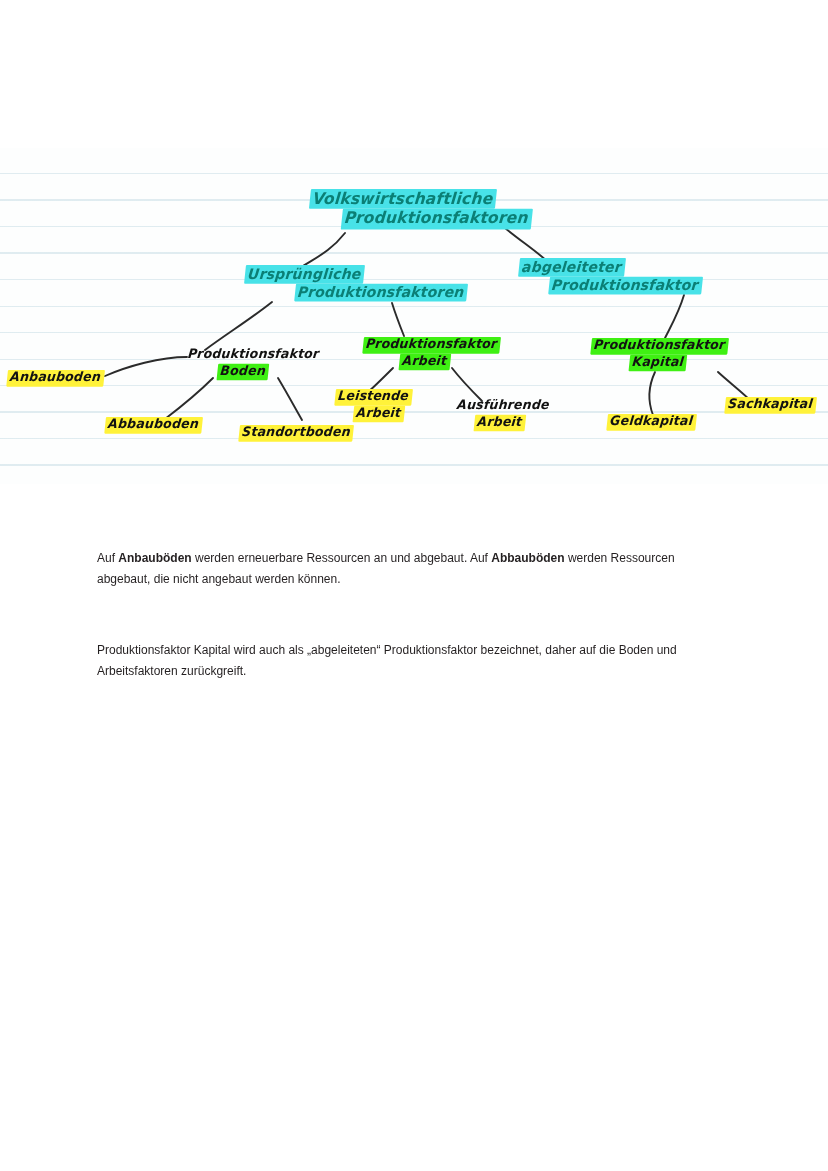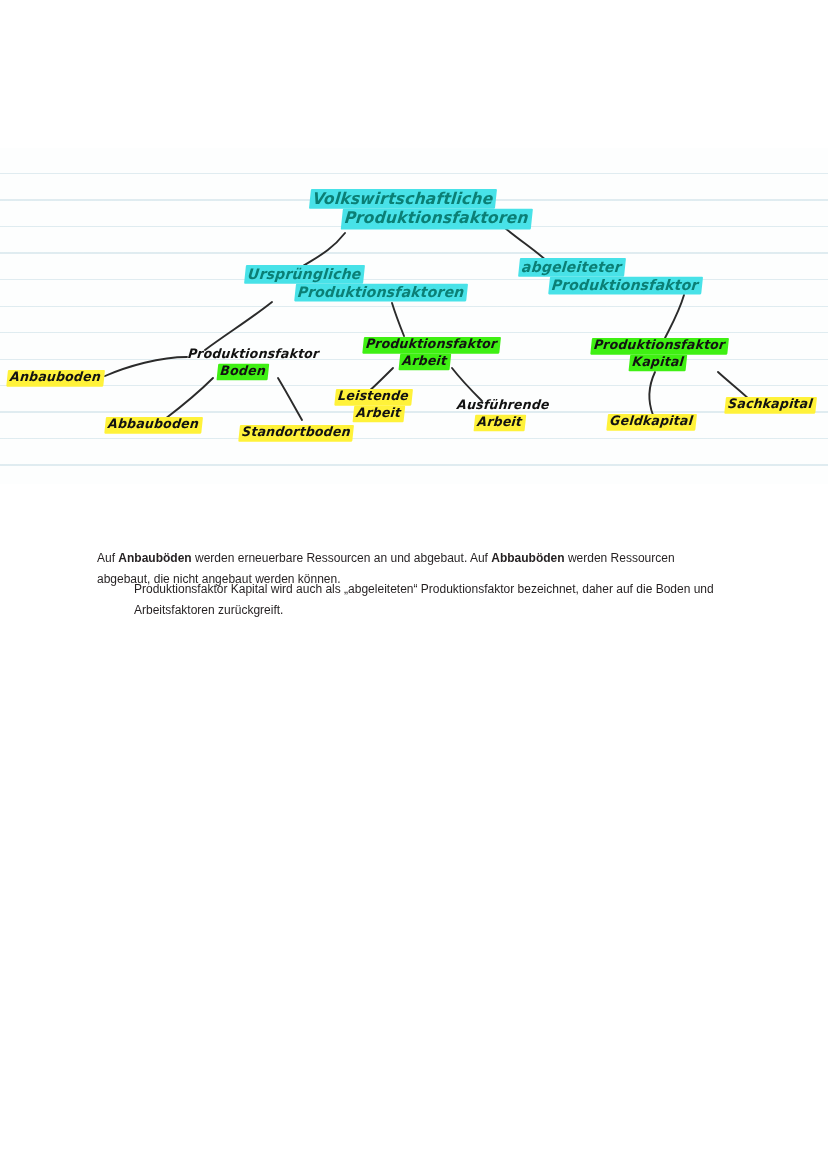--- a/index.html
+++ b/index.html
@@ -87,21 +87,21 @@
     position: absolute;
     left: 97px;
     width: 632px;
     font-family: "Liberation Sans", sans-serif;
     font-size: 12px;
     line-height: 21px;
     color: #231f20;
   }
   .para b { font-weight: 700; }
   #para-1 { top: 536px; }
-  #para-2 { top: 567px; margin-left: 37px; }
+  #para-2 { top: 628px; }
 </style>
 </head>
 <body>
 
 <div id="ruled-area" class="tint"></div>
 
 <div id="diagram">
 
   <svg id="connectors" viewBox="0 0 828 500" preserveAspectRatio="none">
     <g fill="none" stroke="#2b2b2b" stroke-width="1.9" stroke-linecap="round">

